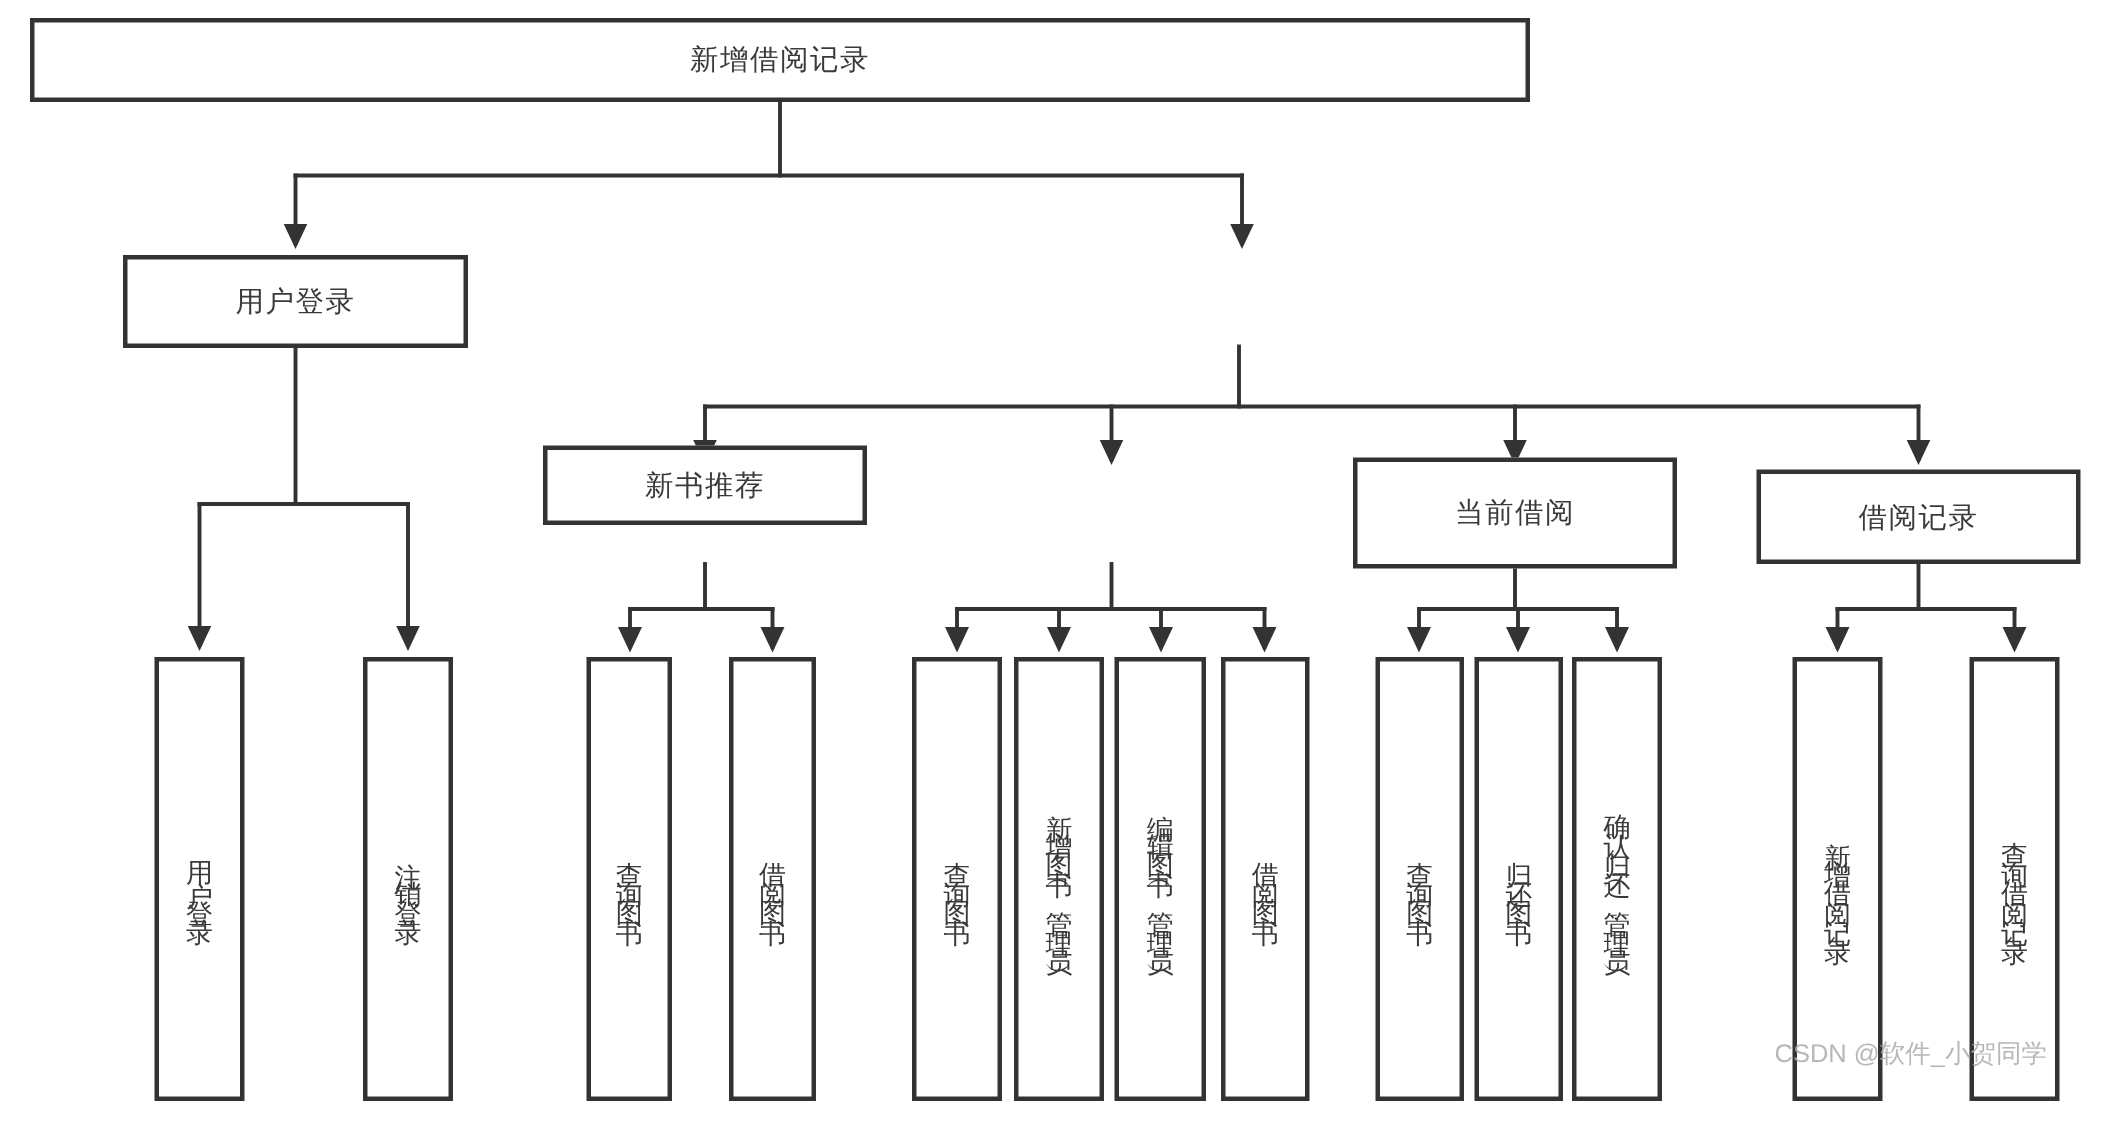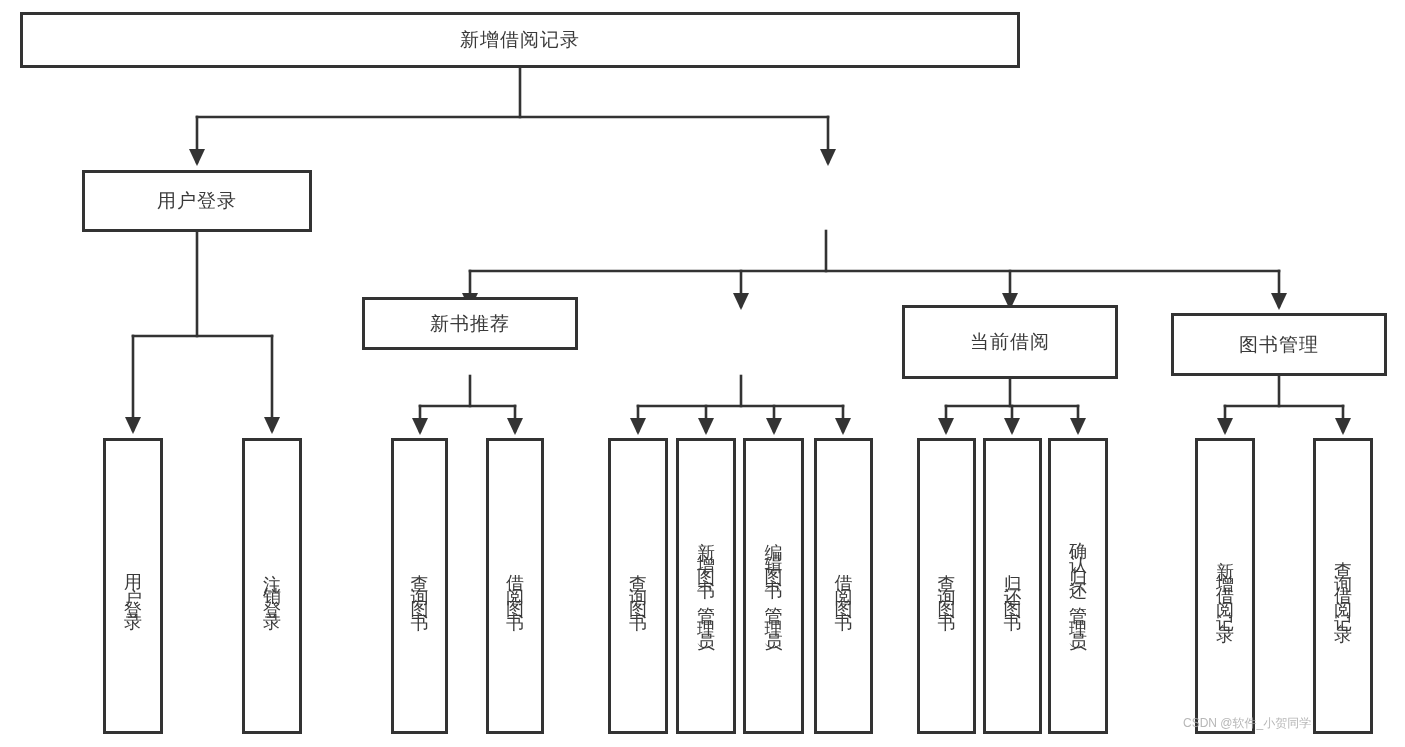--- a/index.html
+++ b/index.html
@@ -47,25 +47,24 @@
     text-orientation:mixed;
     font-size:18px;
     line-height:1;
     letter-spacing:13px;
   }
   #watermark{
     position:absolute;
     left:1183px;
     top:691px;
     z-index:3;
-    font-size:12px;
+    font-size:17px;
     color:var(--watermark);
     opacity:0.85;
     white-space:nowrap;
-    margin-top:24px;
   }
 </style>
 </head>
 <body>
 
 <div id="stage">
 
   <svg id="wires" width="1405" height="747" viewBox="0 0 1405 747">
     <defs>
       <marker id="arr" markerUnits="userSpaceOnUse" markerWidth="20" markerHeight="20" refX="13" refY="8" orient="auto">
@@ -124,21 +123,21 @@
     <span class="lbl">用户登录</span>
   </div>
 
   <div class="box" style="left:362px;top:297px;width:216px;height:53px">
     <span class="lbl">新书推荐</span>
   </div>
   <div class="box" style="left:902px;top:305px;width:216px;height:74px">
     <span class="lbl">当前借阅</span>
   </div>
   <div class="box" style="left:1171px;top:313px;width:216px;height:63px">
-    <span class="lbl">图书管理</span>
+    <span class="lbl">借阅记录</span>
   </div>
 
   <div class="box" style="left:103px;top:438px;width:60px;height:296px">
     <span class="vlbl">用户登录</span>
   </div>
   <div class="box" style="left:242px;top:438px;width:60px;height:296px">
     <span class="vlbl">注销登录</span>
   </div>
 
   <div class="box" style="left:391px;top:438px;width:57px;height:296px">

